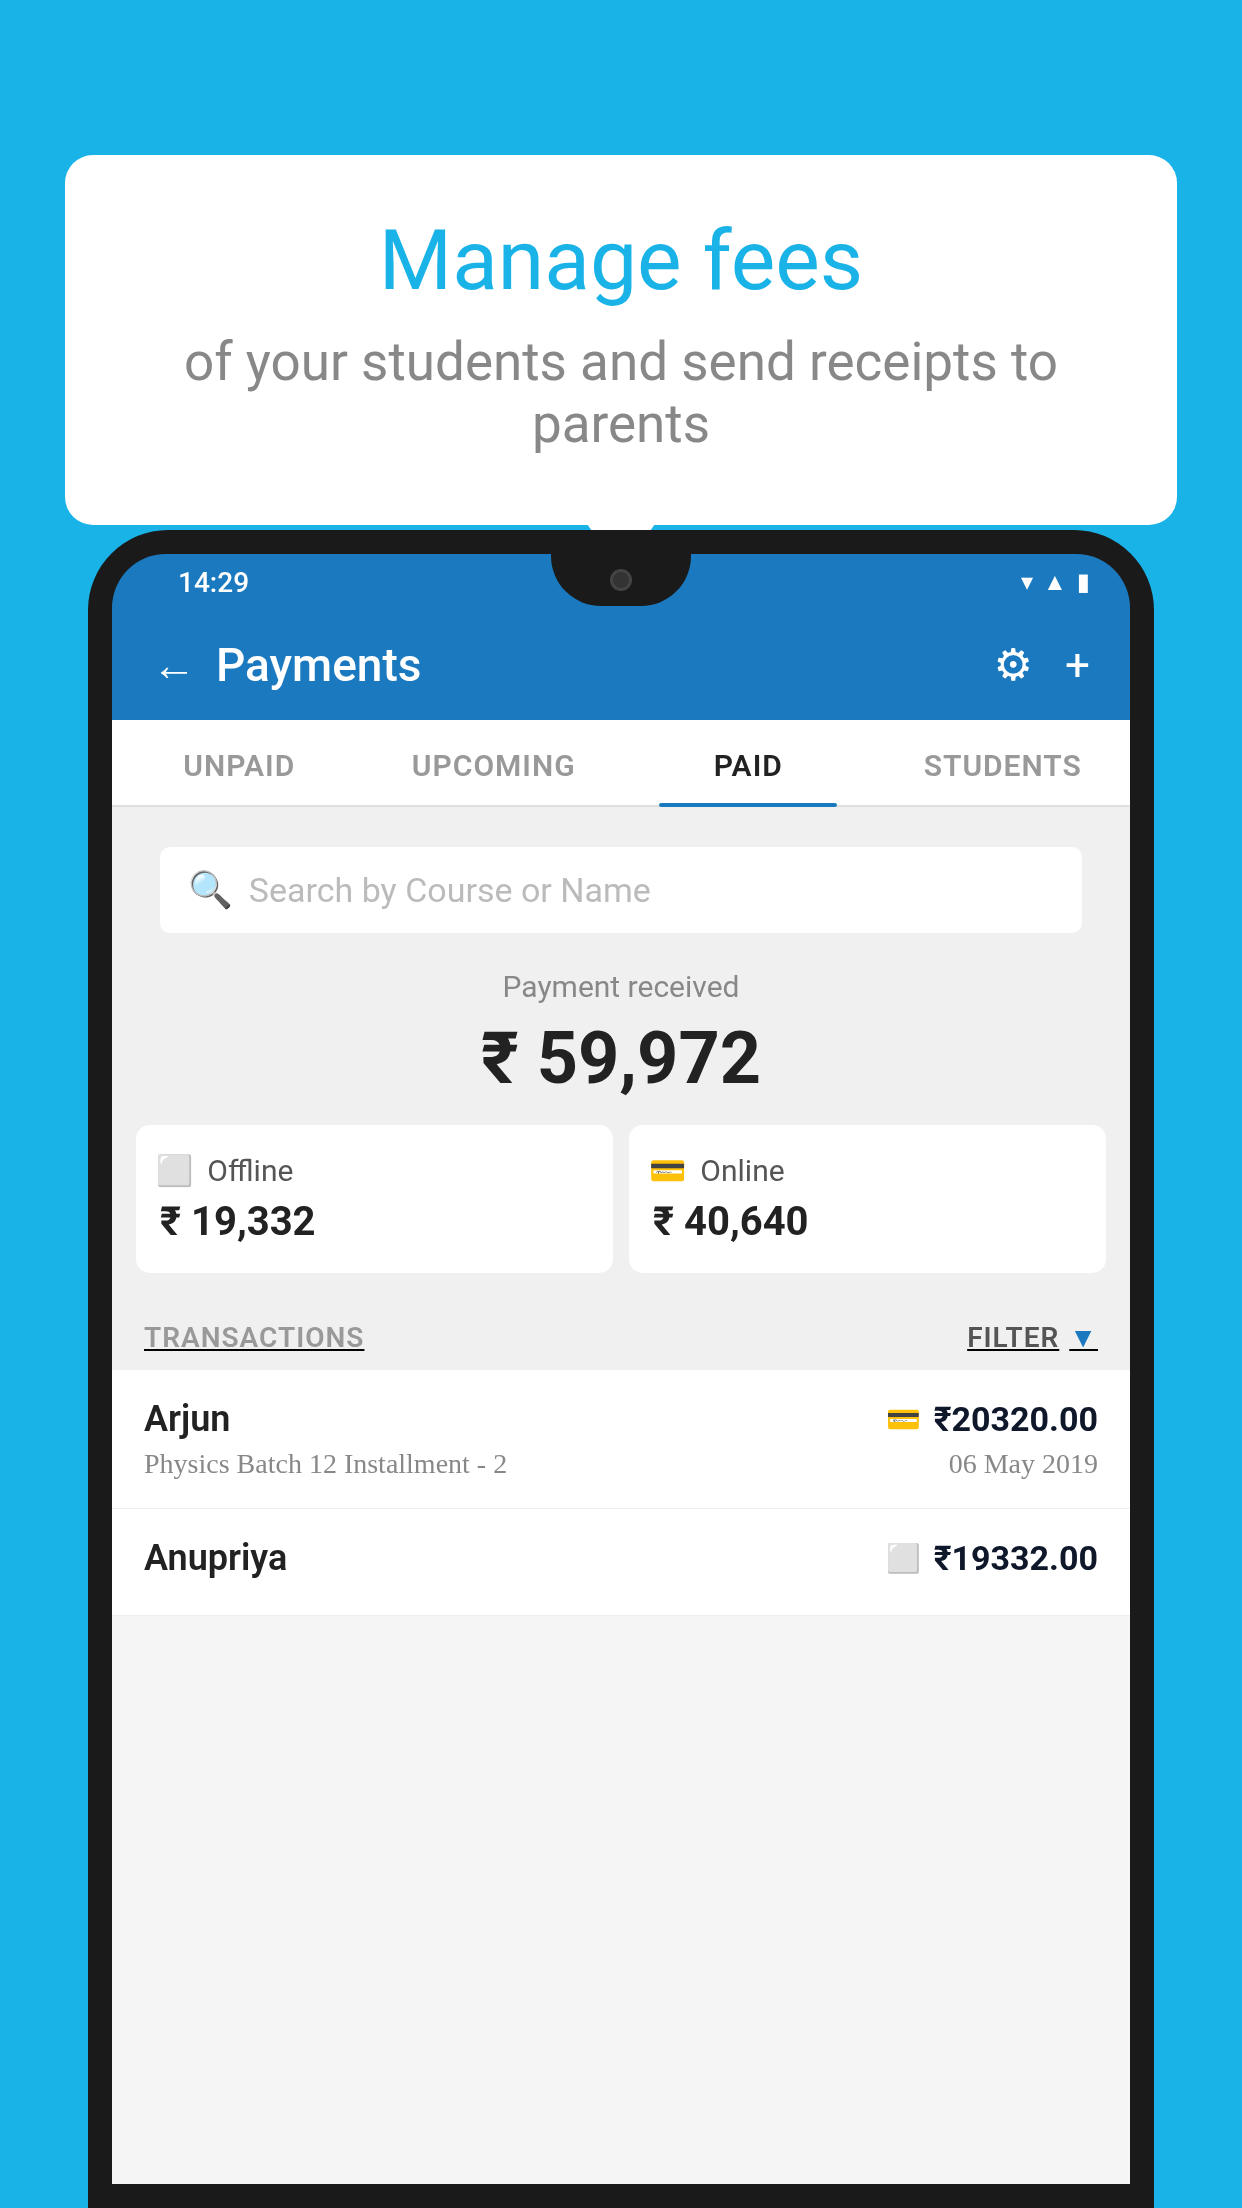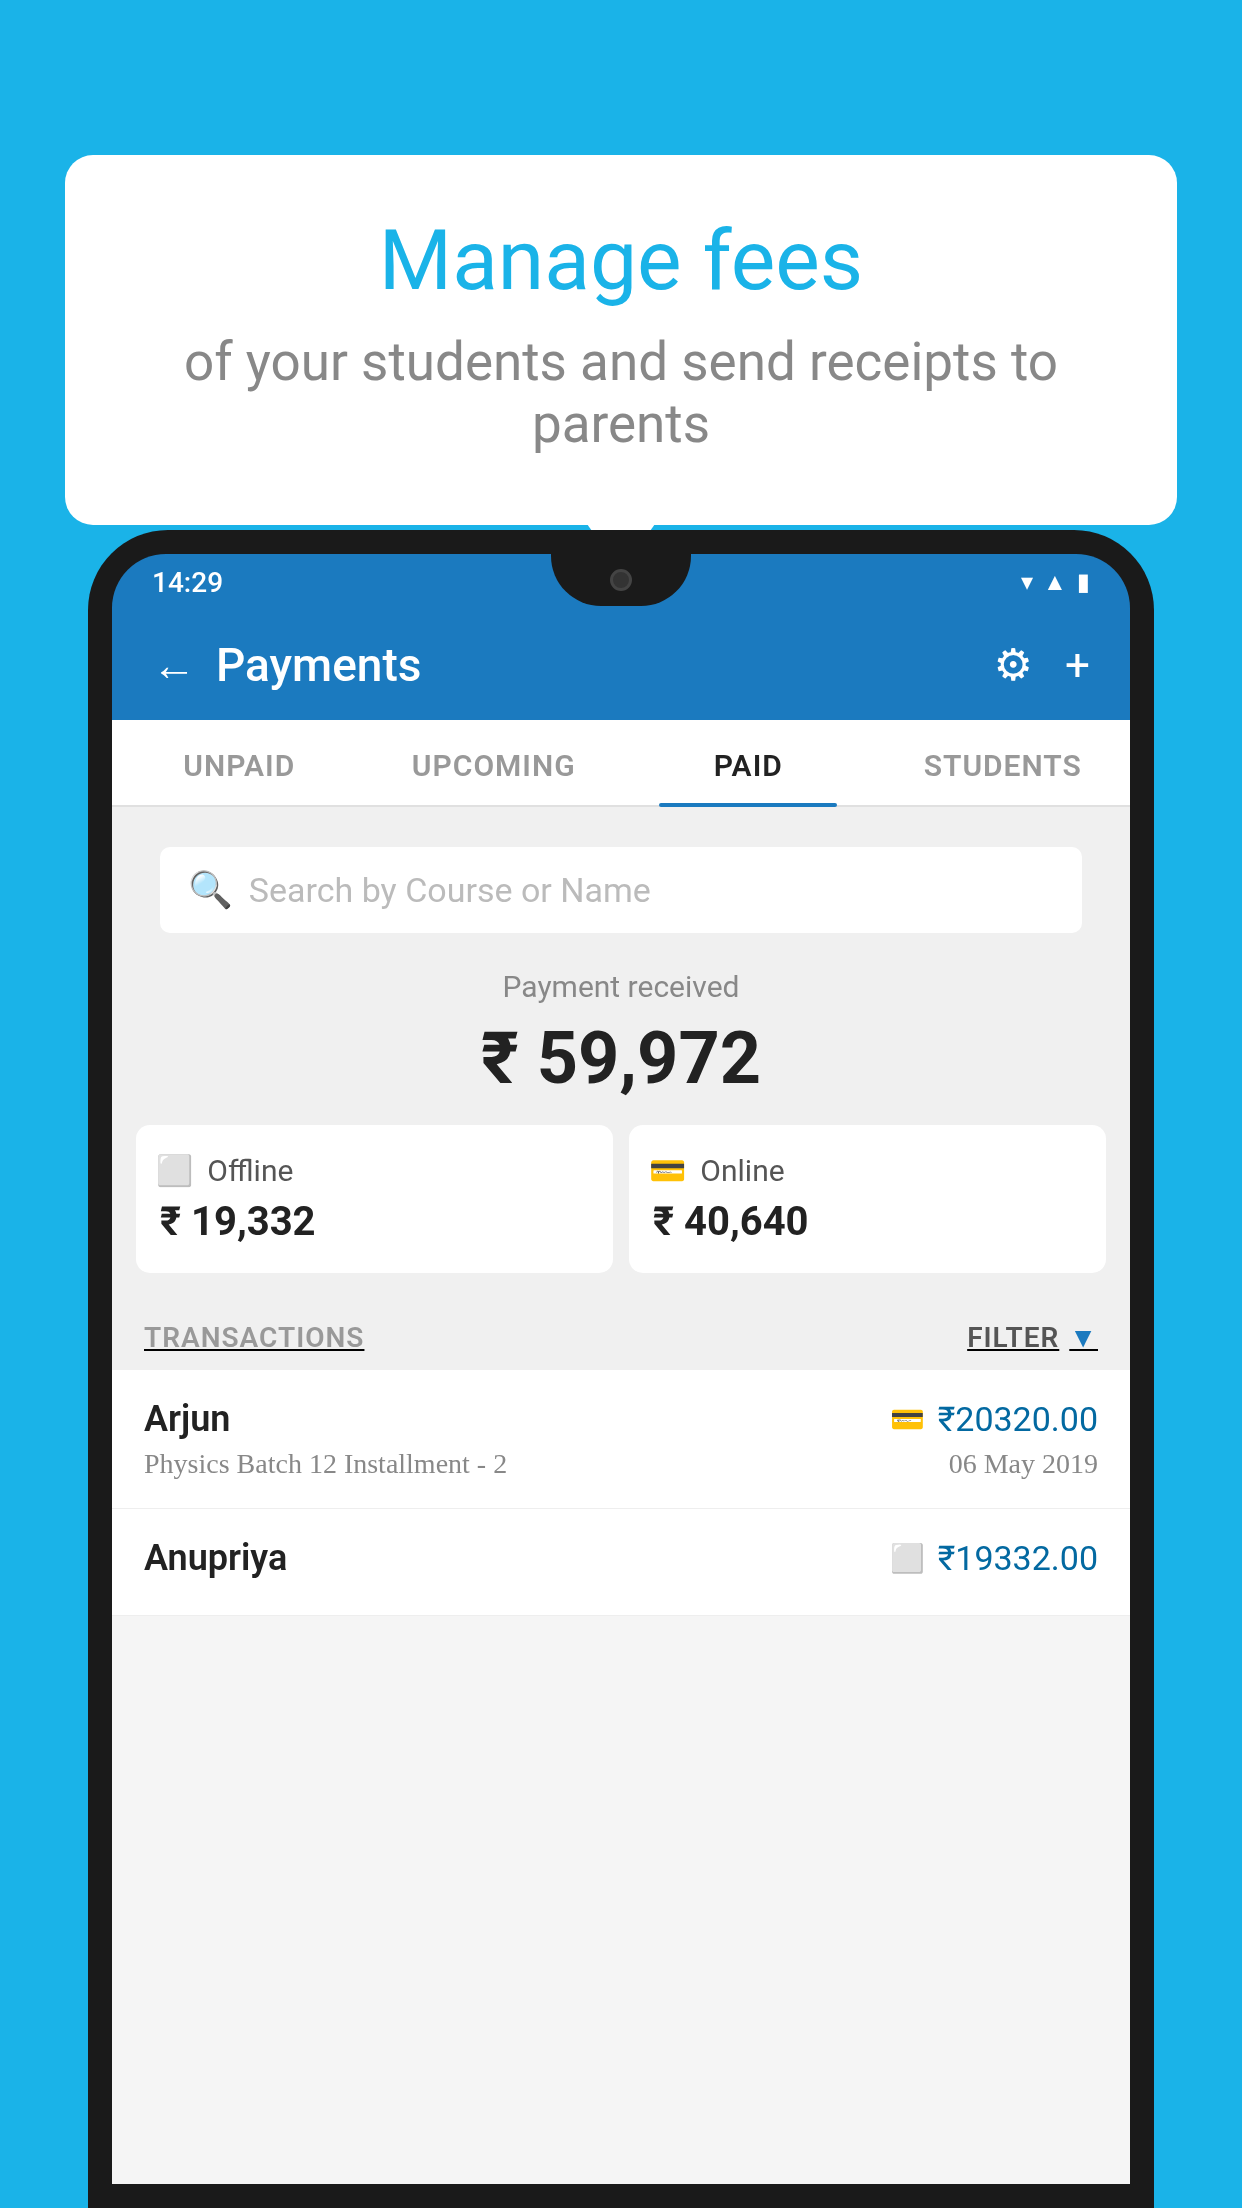--- a/index.html
+++ b/index.html
@@ -109,20 +109,21 @@
       height: 22px;
       background: #333;
       border-radius: 50%;
       border: 3px solid #444;
     }
 
     .status-time {
       color: white;
       font-size: 28px;
       font-weight: 500;
+      margin-left: 26px;
     }
 
     .status-icons {
       display: flex;
       align-items: center;
       gap: 10px;
     }
 
     .status-icons span {
       color: white;
@@ -344,22 +345,22 @@
       gap: 12px;
     }
 
     .transaction-amount-icon {
       font-size: 28px;
       color: #555;
     }
 
     .transaction-amount {
       font-size: 34px;
-      font-weight: 400;
-      color: #0369a1;
+      font-weight: 700;
+      color: #0f172a;
     }
 
     .transaction-bottom {
       display: flex;
       justify-content: space-between;
       align-items: center;
       font-family: Liberation Serif, serif;
     }
 
     .transaction-desc {

